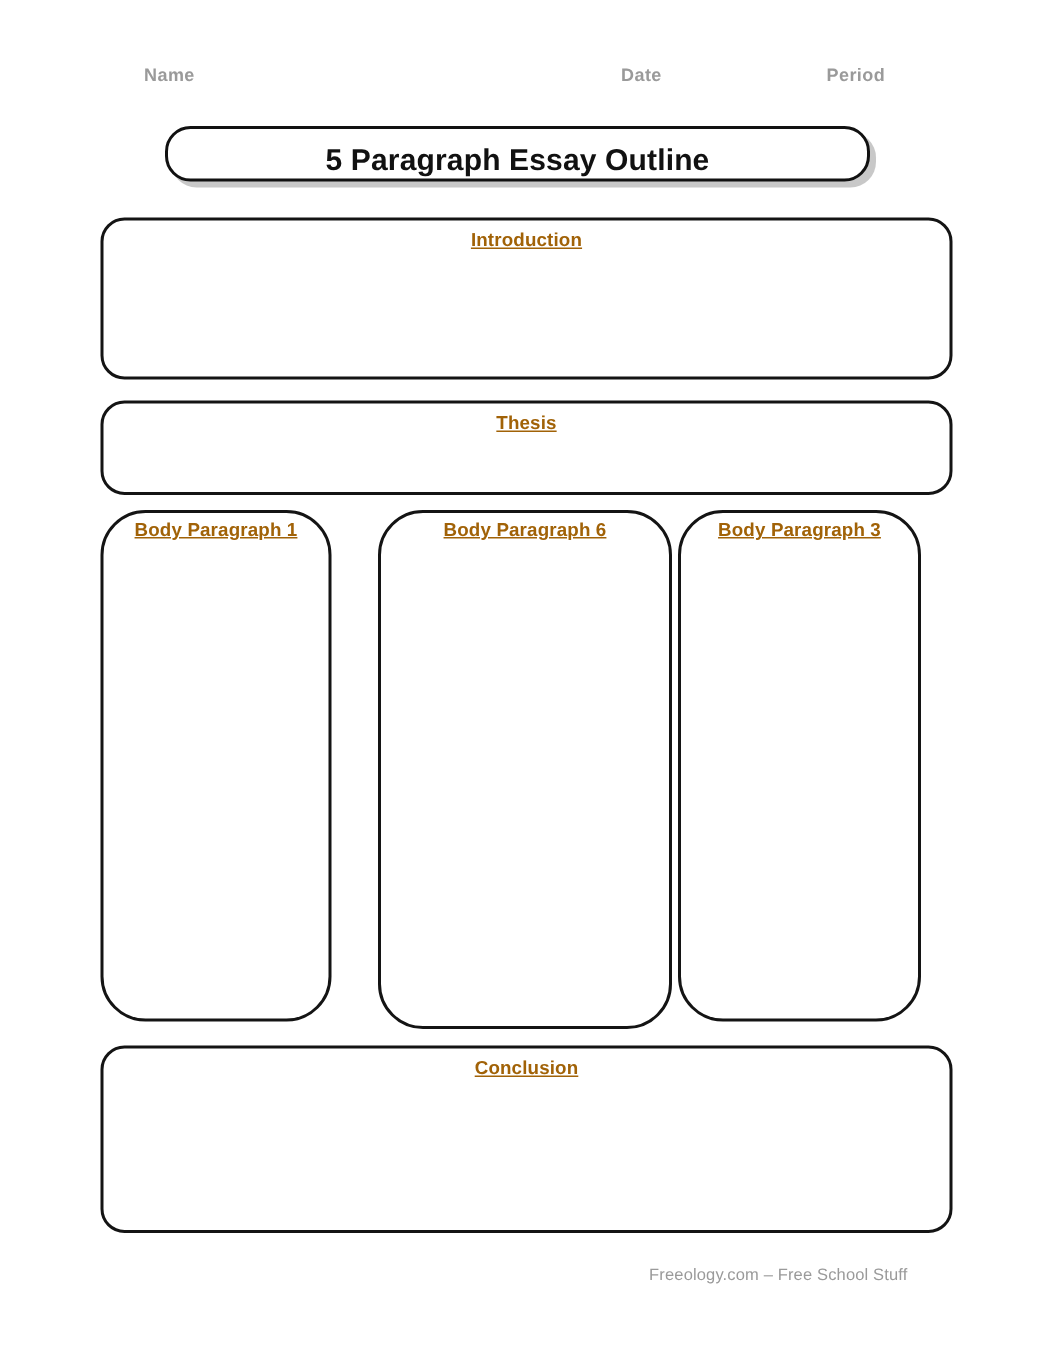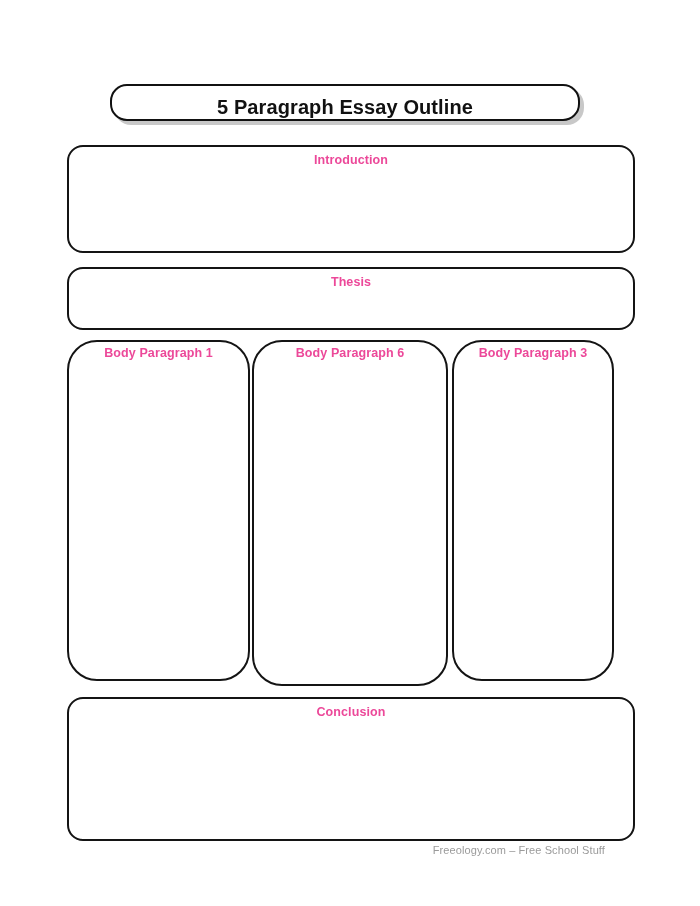--- a/index.html
+++ b/index.html
@@ -76,23 +76,24 @@
     background: #ffffff;
   }
   .box-label {
     position: absolute;
     left: 0;
     right: 0;
     top: 6px;
     text-align: center;
     font-size: 12.5px;
     font-weight: bold;
-    color: #ec4899;
+    color: #a16207;
     white-space: nowrap;
     letter-spacing: 0.1px;
+    text-decoration: underline;
   }
   .box-writing-area {
     position: absolute;
     left: 0;
     right: 0;
     top: 26px;
     bottom: 0;
   }
 
   
@@ -110,32 +111,32 @@
     width: 568px;
     height: 63px;
     border-radius: 16px;
     padding-left: 40px;
   }
   
   .body-col {
     top: 340px;
     border-radius: 30px;
   }
-  .body-col-1 { left: 67px;  width: 183px; height: 341px; }
+  .body-col-1 { left: 67px;  width: 154px; height: 341px; }
   .body-col-2 { left: 252px; width: 196px; height: 346px; }
   .body-col-3 { left: 452px; width: 162px; height: 341px; }
 
   .body-col .box-label { top: 4px; }
 
   
   .box-conclusion {
     left: 67px;
     top: 697px;
     width: 568px;
-    height: 144px;
+    height: 125px;
     border-radius: 16px;
   }
 
   
   .footer {
     position: absolute;
     left: 0;
     top: 844px;
     width: 605px;
     text-align: right;
@@ -144,20 +145,25 @@
     font-weight: normal;
     letter-spacing: 0.1px;
     white-space: nowrap;
   }
 </style>
 </head>
 <body>
 
 <div class="page">
 
+  <div class="header-row">
+    <span class="header-label name">Name</span>
+    <span class="header-label date">Date</span>
+    <span class="header-label period">Period</span>
+  </div>
 
   <div class="title-box">
     <span class="title-text">5 Paragraph Essay Outline</span>
   </div>
 
   <div class="box box-introduction">
     <span class="box-label">Introduction</span>
     <div class="box-writing-area"></div>
   </div>
 

